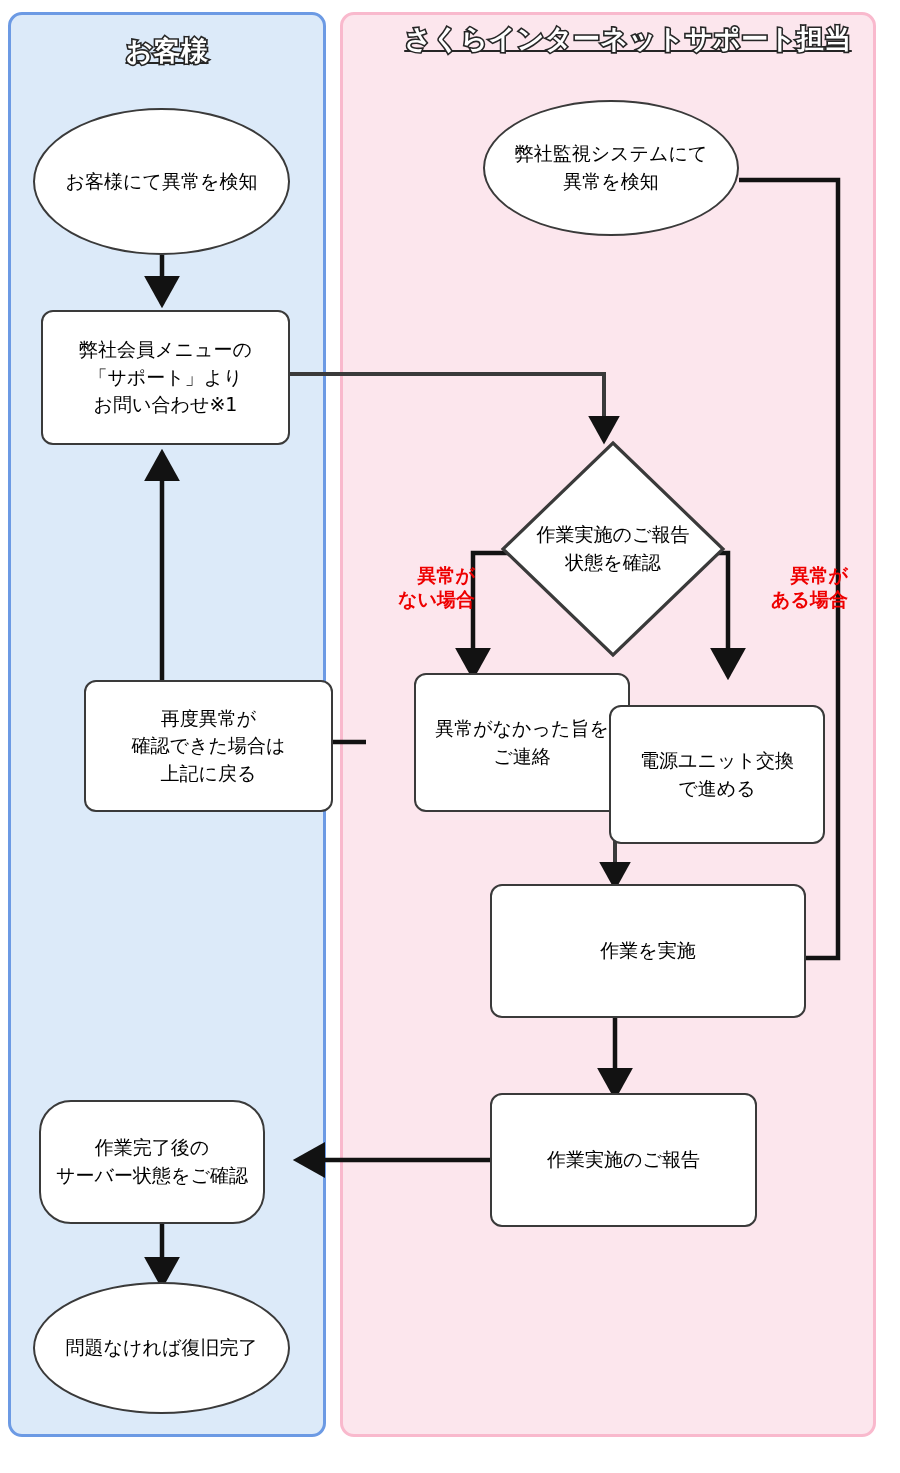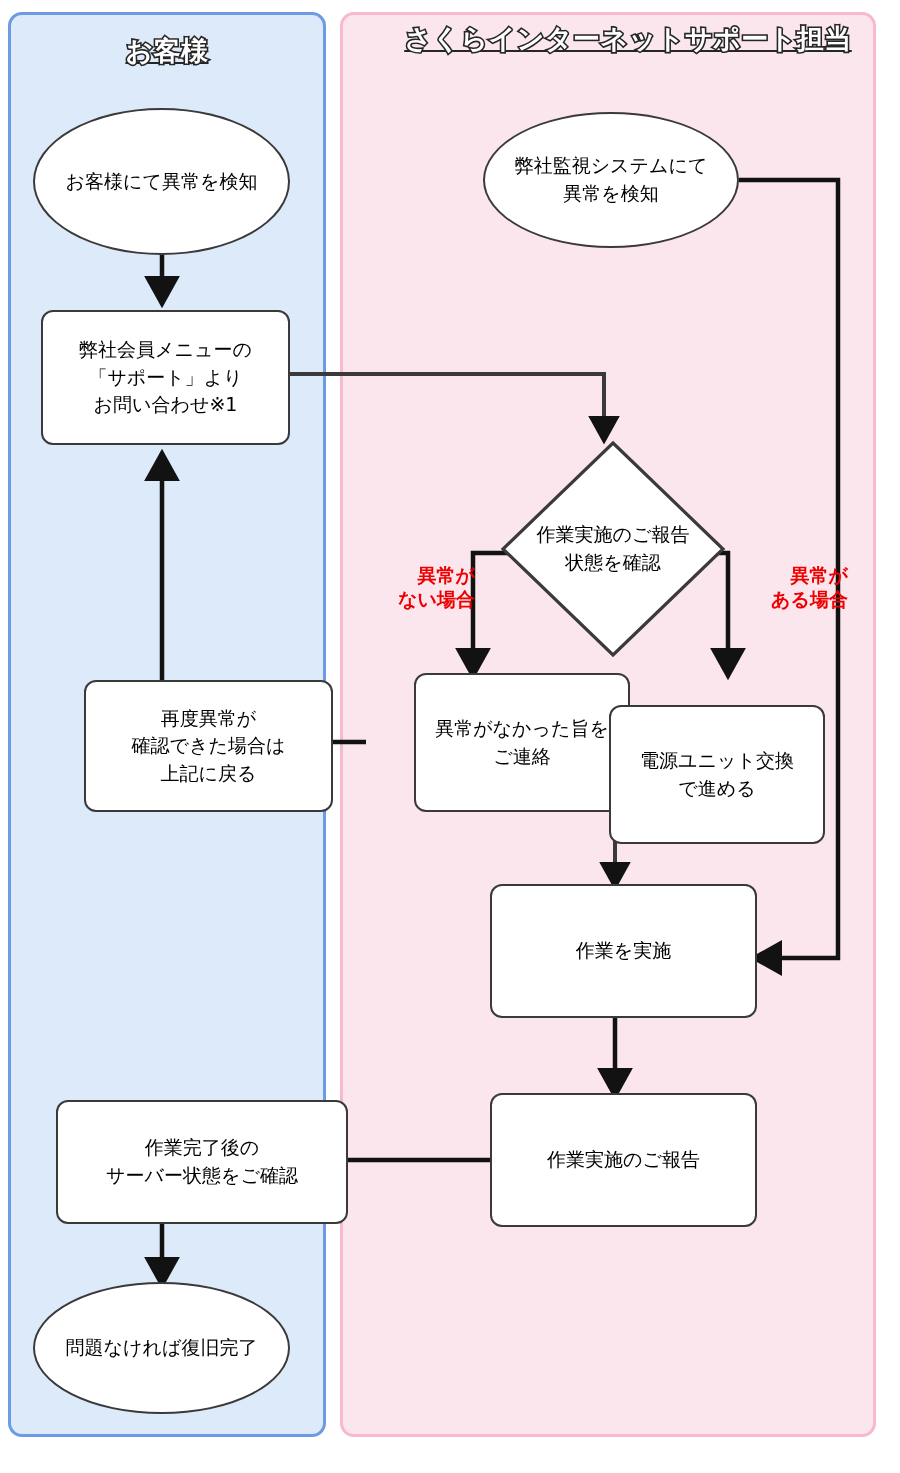--- a/index.html
+++ b/index.html
@@ -152,43 +152,43 @@
   <div class="node ellipse" style="left:33px; top:108px; width:257px; height:147px;">お客様にて異常を検知</div>
 
   <div class="node box" style="left:41px; top:310px; width:249px; height:135px;">弊社会員メニューの
 「サポート」より
 お問い合わせ※1</div>
 
   <div class="node box" style="left:41px; top:680px; width:249px; height:132px;margin-left:43px;">再度異常が
 確認できた場合は
 上記に戻る</div>
 
-  <div class="node box" style="left:56px; top:1100px; width:292px; height:124px;">作業完了後の
+  <div class="node box" style="left:39px; top:1100px; width:226px; height:124px;border-radius:32px;">作業完了後の
 サーバー状態をご確認</div>
 
   <div class="node ellipse" style="left:33px; top:1282px; width:257px; height:132px;">問題なければ復旧完了</div>
 
-  <div class="node ellipse" style="left:483px; top:112px; width:256px; height:136px;font-family:Liberation Serif, serif;">弊社監視システムにて
+  <div class="node ellipse" style="left:483px; top:100px; width:256px; height:136px;font-family:Liberation Serif, serif;">弊社監視システムにて
 異常を検知</div>
 
   <div class="node diamond" style="left:500px; top:440px; width:226px; height:218px;">
     <svg class="diamond-shape" viewBox="0 0 226 218" preserveAspectRatio="none">
       <polygon points="113,3 223,109 113,215 3,109" fill="#ffffff" stroke="#3a3a3a" stroke-width="3.2"></polygon>
     </svg>
     <span class="diamond-label">作業実施のご報告
 状態を確認</span>
   </div>
 
   <div class="node box" style="left:366px; top:673px; width:216px; height:139px;margin-left:48px;">異常がなかった旨を
 ご連絡</div>
 
   <div class="node box" style="left:609px; top:673px; width:216px; height:139px;margin-top:32px;">電源ユニット交換
 で進める</div>
 
-  <div class="node box" style="left:490px; top:884px; width:267px; height:134px;">作業を実施</div>
+  <div class="node box" style="left:490px; top:884px; width:316px; height:134px;">作業を実施</div>
 
   <div class="node box" style="left:490px; top:1093px; width:267px; height:134px;">作業実施のご報告</div>
 
   <div class="edge-label" style="left:375px; top:564px; width:100px;">異常が
 ない場合</div>
 
   <div class="edge-label" style="left:742px; top:564px; width:106px;">異常が
 ある場合</div>
 
 </div>

